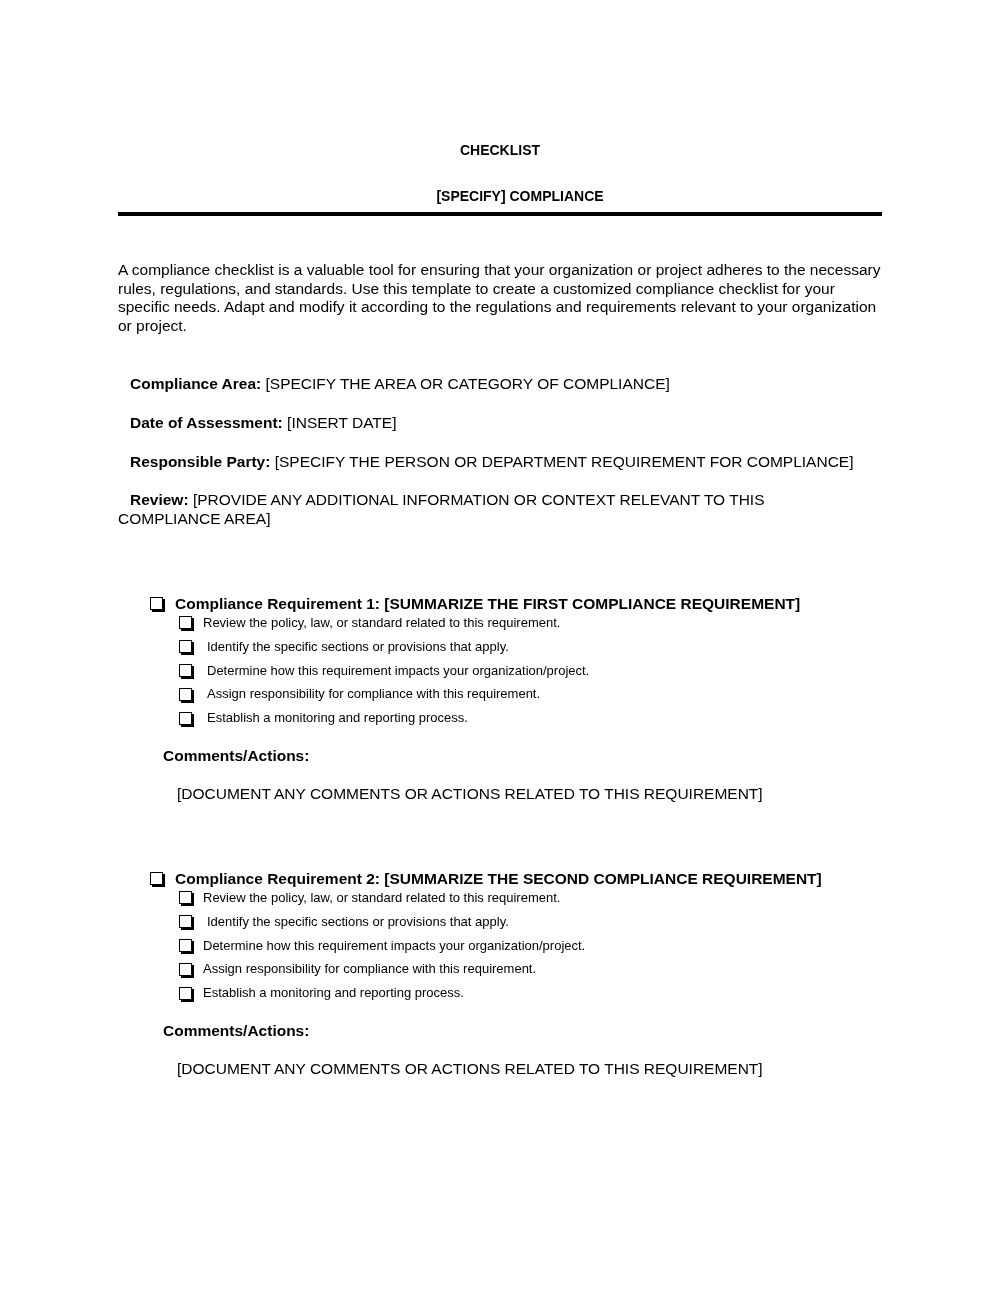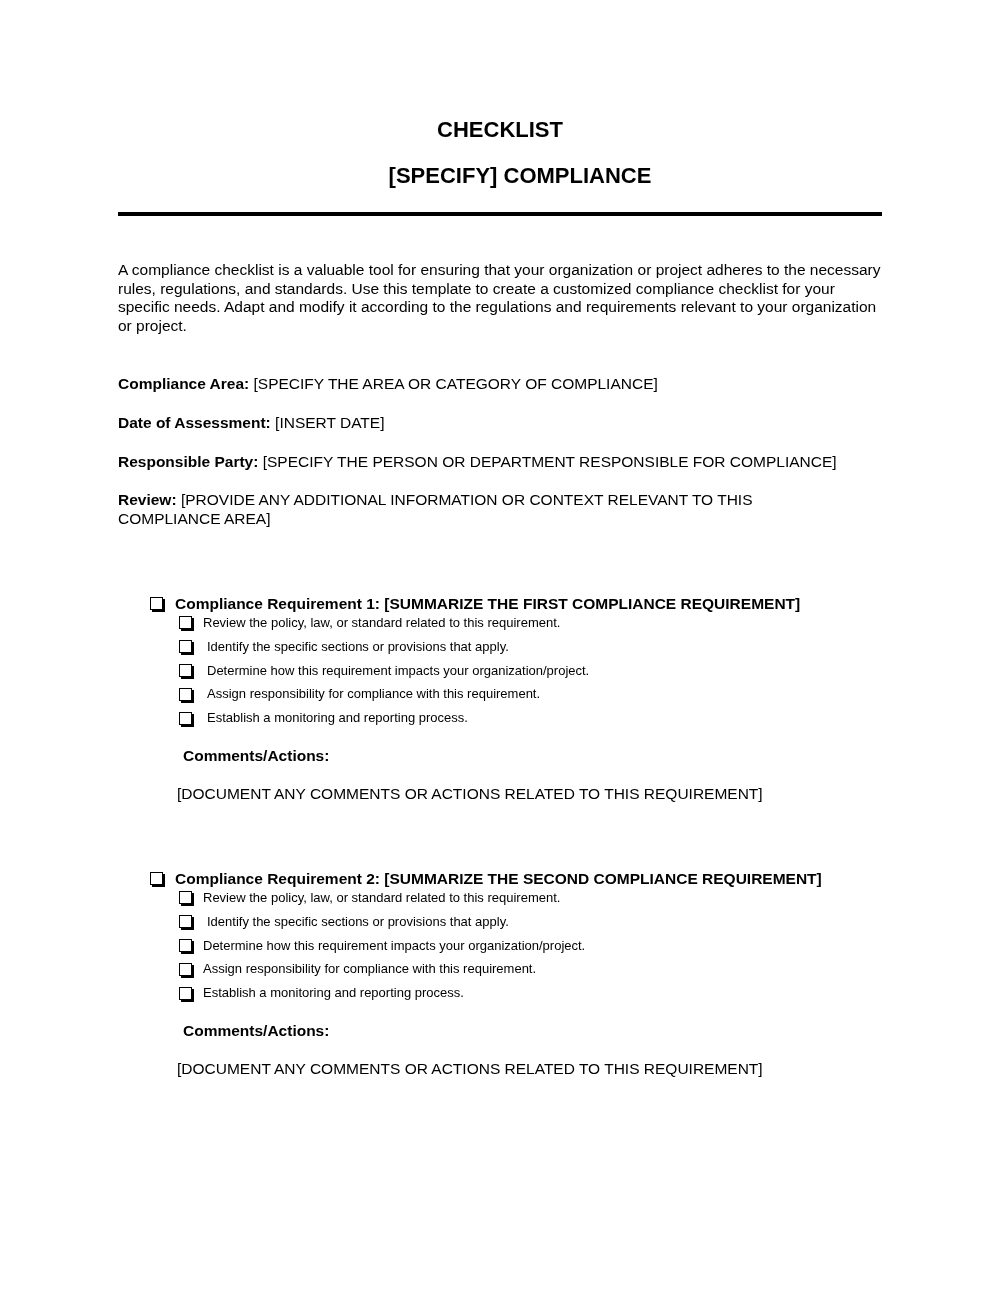--- a/index.html
+++ b/index.html
@@ -2,55 +2,55 @@
 <html><head>
 <meta charset="utf-8">
 <style>
   html, body { margin: 0; padding: 0; background: #ffffff; }
   body {
     width: 1000px; height: 1290px; position: relative; overflow: hidden;
     font-family: "Liberation Sans", sans-serif; color: #000;
   }
   .title {
     position: absolute; left: 0; width: 1000px; text-align: center;
-    font-weight: bold; font-size: 22px; line-height: 22px;
+    font-weight: bold; font-size: 14px; line-height: 22px; margin-top: 20px;
   }
   .rule {
     position: absolute; left: 118px; width: 764px; top: 212px; height: 4px;
     background: #000;
   }
   .body-text {
     position: absolute; left: 118px; width: 770px;
     font-size: 15.5px; line-height: 18.6px;
   }
   .field {
     position: absolute; left: 118px; width: 770px;
     font-size: 15.5px; line-height: 19px;
   }
-  .field b { font-weight: bold; }
+  .field b { font-weight: bold; margin-left: 12px; }
   .req-head {
     position: absolute; left: 150px;
     font-size: 15.5px; font-weight: bold; line-height: 19px;
     display: flex; align-items: center; white-space: nowrap; margin-top: 24px;
   }
   .cb {
     display: inline-block; position: relative; width: 13px; height: 13px;
     border: 1.5px solid #000; box-sizing: border-box;
     box-shadow: 2px 2px 0 #000; background: #fff; flex: none;
   }
   .req-head .cb { margin-right: 12px; }
   .items {
     position: absolute; left: 179px; margin: 0; padding: 0; list-style: none;
     font-size: 13px; line-height: 23.8px;
   }
   .items li { display: flex; align-items: center; white-space: nowrap; }
   .items li .cb { margin-right: 11px; }
   .items li.indent .txt { padding-left: 4px; }
   .comments-label {
-    position: absolute; left: 183px; font-size: 15.5px; font-weight: bold; line-height: 19px;
+    position: absolute; left: 163px; font-size: 15.5px; font-weight: bold; line-height: 19px;
   }
   .comments-text {
     position: absolute; left: 177px; font-size: 15.5px; line-height: 19px;
   }
 </style>
 </head>
 <body>
 
 <div class="title" style="top:119px;">CHECKLIST</div>
 <div class="title" style="top:165px;padding-left:20px;">[SPECIFY] COMPLIANCE</div>
@@ -61,21 +61,21 @@
 <div class="field" style="top:374px;">
   <b>Compliance Area:</b>
   <span>[SPECIFY THE AREA OR CATEGORY OF COMPLIANCE]</span>
 </div>
 <div class="field" style="top:413px;">
   <b>Date of Assessment:</b>
   <span>[INSERT DATE]</span>
 </div>
 <div class="field" style="top:452px;">
   <b>Responsible Party:</b>
-  <span>[SPECIFY THE PERSON OR DEPARTMENT RESPONSIBLE FOR COMPLIANCE]</span>
+  <span>[SPECIFY THE PERSON OR DEPARTMENT REQUIREMENT FOR COMPLIANCE]</span>
 </div>
 <div class="field" style="top:490px; width:680px;">
   <b>Review:</b>
   <span>[PROVIDE ANY ADDITIONAL INFORMATION OR CONTEXT RELEVANT TO THIS COMPLIANCE AREA]</span>
 </div>
 
 <div class="req-head" style="top:570px;">
   <span class="cb"></span>
   <span>Compliance Requirement 1: [SUMMARIZE THE FIRST COMPLIANCE REQUIREMENT]</span>
 </div>

